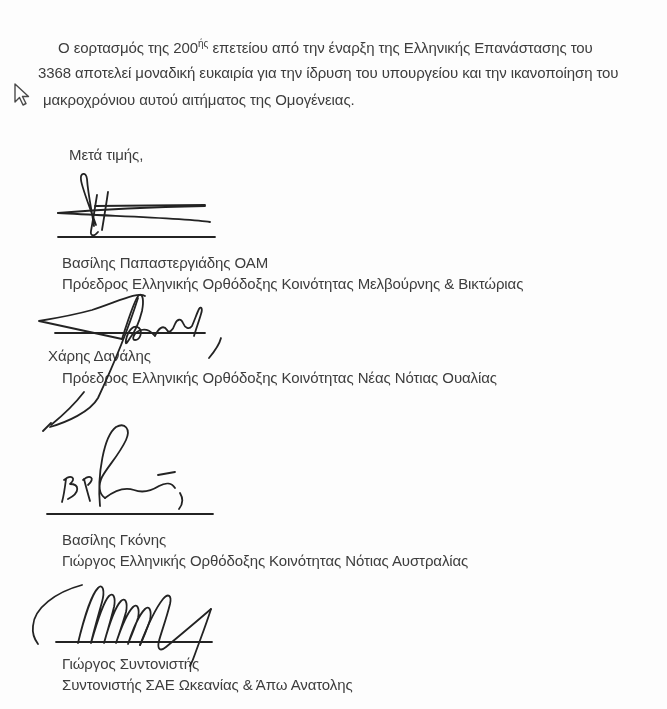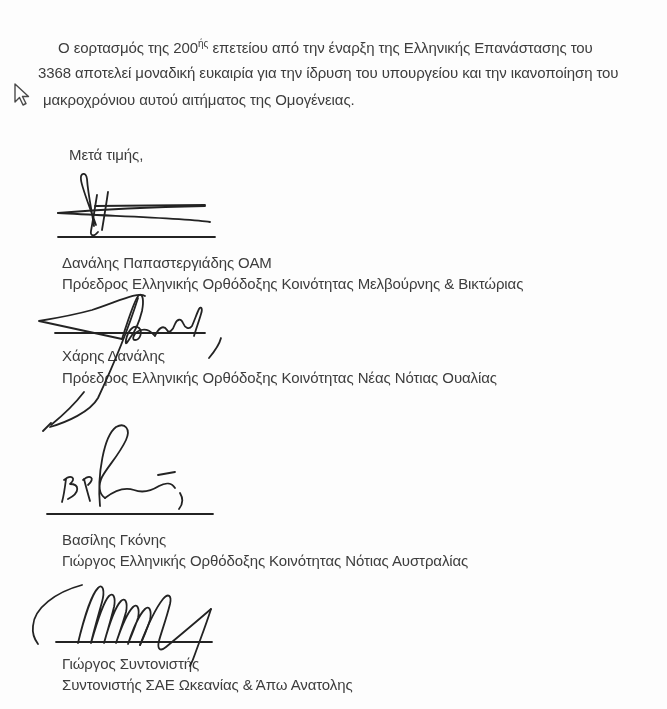--- a/index.html
+++ b/index.html
@@ -50,35 +50,35 @@
     <path d="M 48,57 C 42,40 34,20 33,12 C 32,5 38,3 39,11 C 40,26 44,44 46,58"></path>
     <path d="M 49,27 C 47,40 45,52 43,63 C 42,68 46,69 50,64"></path>
     <path d="M 60,24 C 58,38 56,50 54,62"></path>
     <path d="M 47,38 L 157,37"></path>
     <path d="M 10,45 C 60,41 110,39 157,38"></path>
     <path d="M 10,45 C 60,48 140,50 162,54"></path>
     <path d="M 10,69 L 167,69"></path>
   </svg>
 </div>
 
-<div class="abs txt" style="left:62px; top:254px;">Δανάλης Παπαστεργιάδης ΟΑΜ</div>
+<div class="abs txt" style="left:62px; top:254px;">Βασίλης Παπαστεργιάδης ΟΑΜ</div>
 <div class="abs txt" style="left:62px; top:275px;">Πρόεδρος Ελληνικής Ορθόδοξης Κοινότητας Μελβούρνης &amp; Βικτώριας</div>
 
 <div class="abs sig" style="left:22px; top:288px;">
   <svg width="235" height="140" viewBox="0 0 235 140">
     <path d="M 123,8 C 116,3 95,14 70,22 C 52,27 35,30 17,33 C 50,40 76,46 100,51"></path>
     <path d="M 100,51 C 106,32 113,10 117,7 C 121,5 122,13 120,23 C 117,35 112,45 108,50 C 105,55 103,58 104,52 C 106,42 112,36 117,40 C 121,44 118,52 113,52 C 109,52 112,44 119,42 C 126,40 130,45 133,48 C 136,41 141,36 145,42 C 147,46 151,42 153,36 C 155,31 159,30 161,35 C 163,40 167,42 170,38 C 173,31 175,25 177,21 C 179,18 181,20 179,26 C 177,33 174,41 172,48"></path>
     <path d="M 33,45 L 183,45"></path>
     <path d="M 199,50 C 197,58 192,64 187,70"></path>
     <path d="M 116,10 C 105,45 90,80 76,110 C 68,124 45,134 28,139"></path>
     <path d="M 62,104 C 52,117 40,128 29,137"></path>
   </svg>
 </div>
 
-<div class="abs txt" style="left:62px; top:347px;">Χάρης Δανάλης</div>
+<div class="abs txt" style="left:48px; top:347px;">Χάρης Δανάλης</div>
 <div class="abs txt" style="left:62px; top:369px;">Πρόεδρος Ελληνικής Ορθόδοξης Κοινότητας Νέας Νότιας Ουαλίας</div>
 
 <div class="abs sig" style="left:42px; top:422px;">
   <svg width="180" height="96" viewBox="0 0 180 96">
     <path d="M 1,9 L 9,1"></path>
     <path d="M 24,57 C 23,65 22,73 20,80"></path>
     <path d="M 22,58 C 29,52 35,56 28,62 C 37,62 39,70 26,77"></path>
     <path d="M 42,57 C 44,65 46,72 48,79"></path>
     <path d="M 41,58 C 48,52 54,56 46,63"></path>
     <path d="M 58,84 C 55,52 62,14 74,5 C 83,0 89,7 84,18 C 77,33 66,44 60,55 C 56,63 57,72 63,76"></path>

